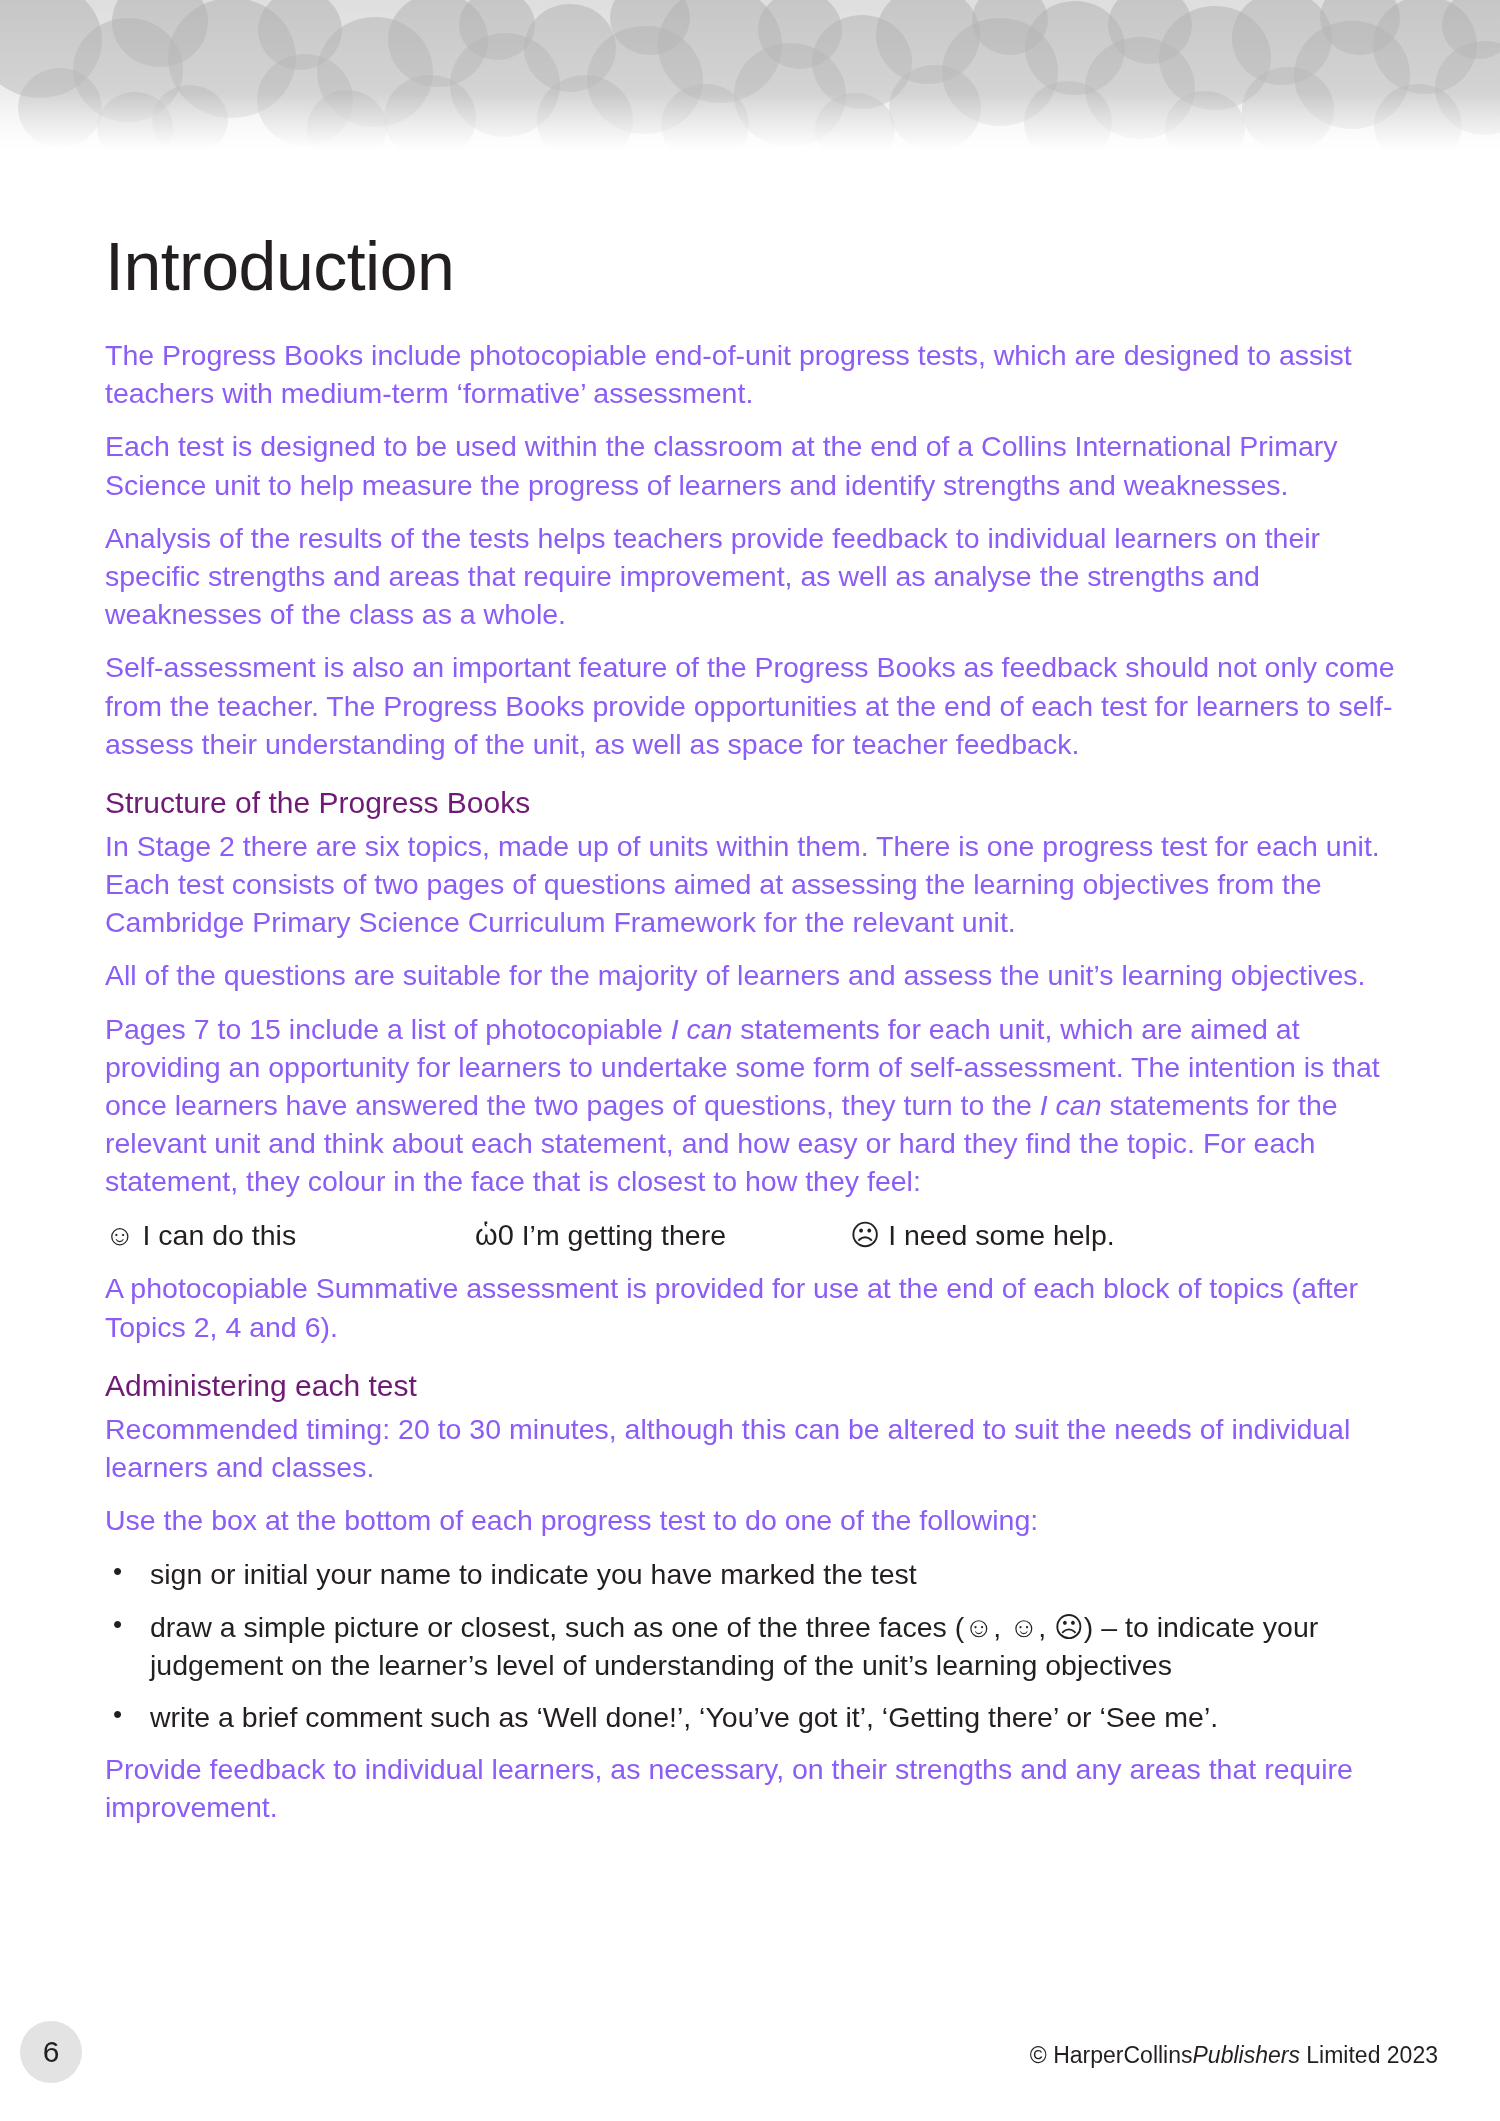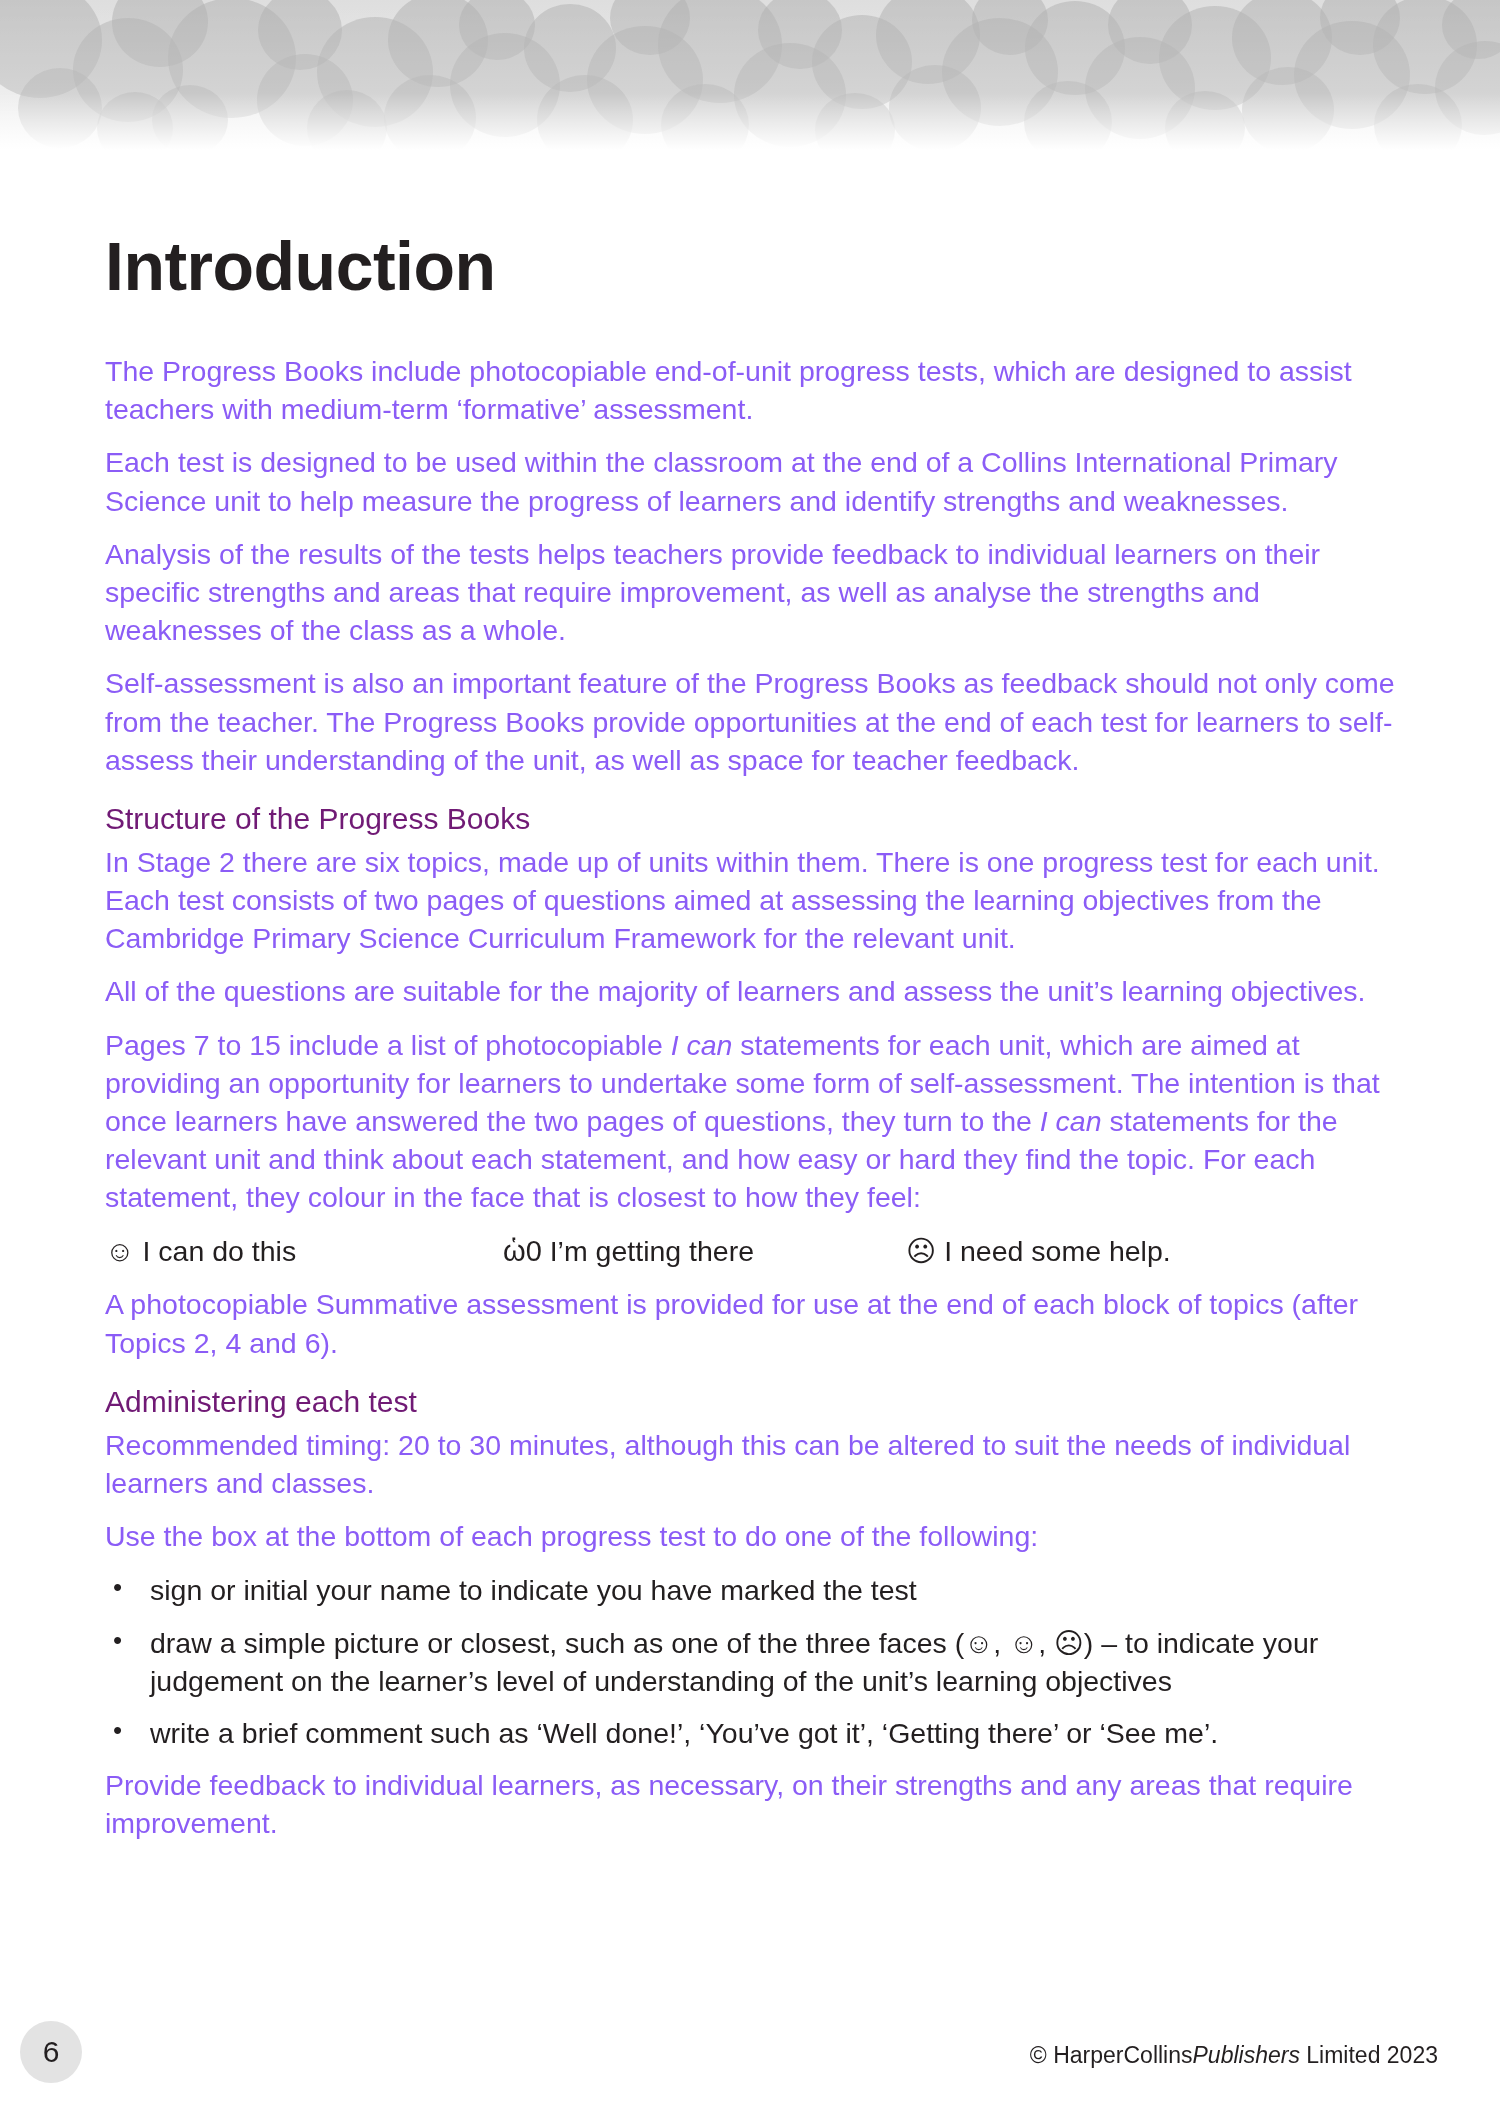--- a/index.html
+++ b/index.html
@@ -33,24 +33,24 @@
   
   .content {
     position: absolute;
     left: 105px;
     top: 232px;
     width: 1300px;
   }
 
   h1.page-title {
     font-size: 68px;
-    font-weight: bold;
+    font-weight: normal;
     letter-spacing: -0.5px;
     line-height: 1.0;
-    margin: 0 0 52px 0;
+    margin: 0 0 36px 0;
     color: #231f20;
   }
 
   h2.section-heading {
     font-size: 30px;
     font-weight: normal;
     line-height: 1.2;
     margin: 22px 0 6px 0;
     color: #701a75;
   }
@@ -64,21 +64,20 @@
   }
 
   .italic { font-style: italic; }
 
   
   .faces-row {
     font-size: 28.5px;
     line-height: 1.34;
     margin: 0 0 15px 0;
     display: flex;
-    gap: 28px;
   }
   .faces-row .face-item { display: inline-block; }
   .faces-row .face-item.a { width: 370px; }
   .faces-row .face-item.b { width: 375px; }
   .faces-row .glyph { font-size: 29px; }
 
   
   ul.bullets {
     list-style: none;
     margin: 16px 0 14px 0;

